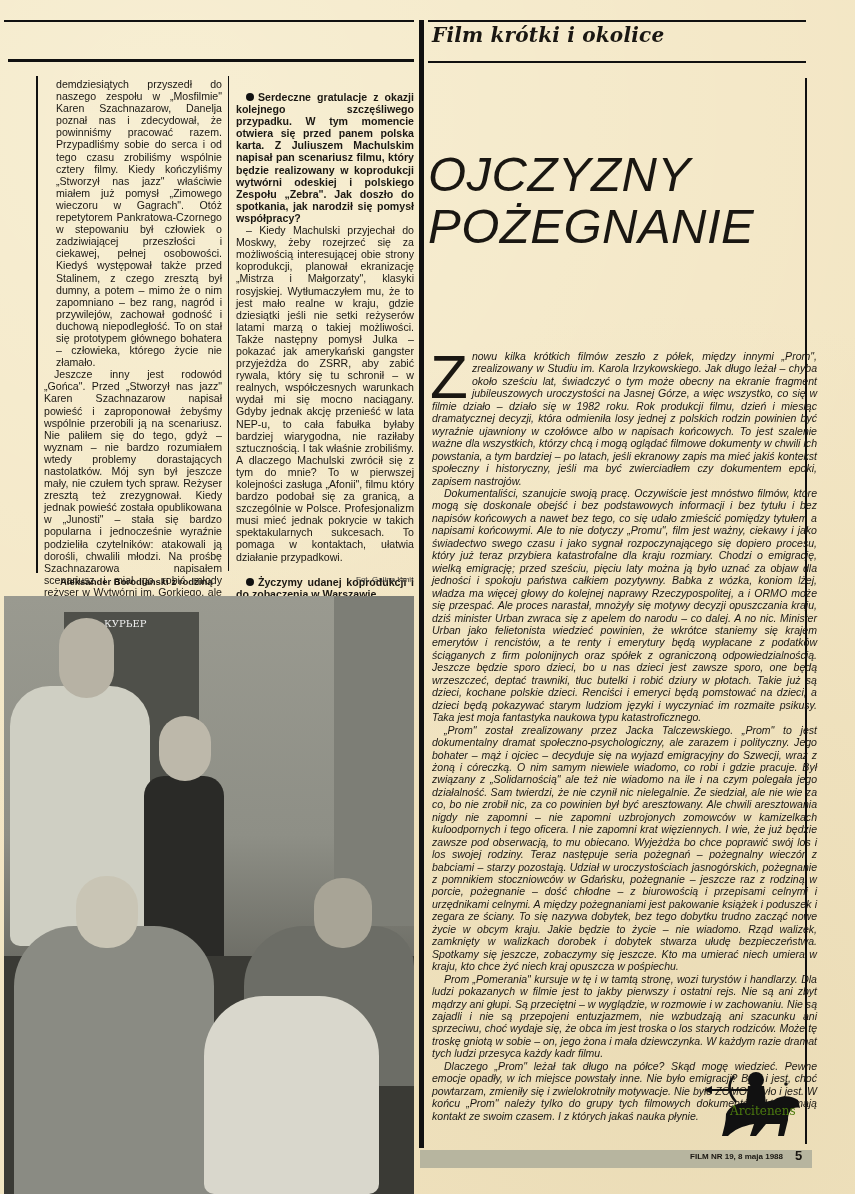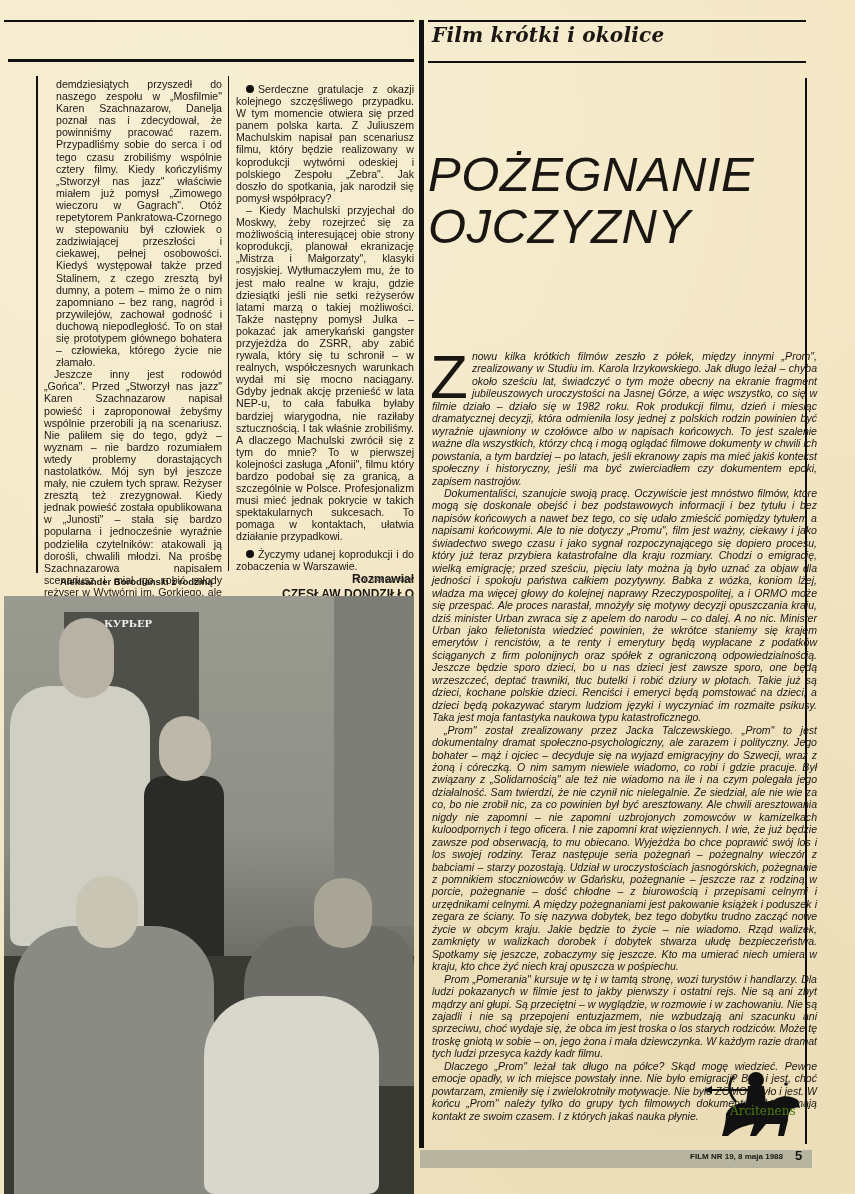--- a/index.html
+++ b/index.html
@@ -17,21 +17,21 @@
   }
   .rule { position: absolute; background: #111; }
 
   
   .left-col-text {
     position: absolute; font-size: 10.6px; line-height: 12.1px;
     text-align: justify; hyphens: manual;
   }
   .left-col-text p { margin: 0; text-indent: 10px; }
   .left-col-text p.noindent { text-indent: 0; margin-left: 12px; }
-  .left-col-text p.q { font-weight: normal; margin-top: 5px; }
+  .left-col-text p.q { font-weight: bold; margin-top: 13px; }
   .bullet { display: inline-block; width: 8px; height: 8px; border-radius: 50%; background: #111; margin-right: 4px; vertical-align: 0; }
   .sign { font-weight: bold; text-align: right; font-size: 12px; line-height: 15px; }
   .photo-credit { position: absolute; font-size: 8px; color: #333; }
   .caption { position: absolute; font-size: 9.5px; font-weight: bold; }
 
   
   .photo {
     position: absolute; left: 4px; top: 596px; width: 410px; height: 598px;
     background: linear-gradient(180deg, #9a9a90 0%, #8e8f86 40%, #5f5f58 70%, #3b3b36 100%);
     overflow: hidden;
@@ -101,38 +101,38 @@
   <div class="sign">Rozmawiał</div>
   <div class="sign">CZESŁAW DONDZIŁŁO</div>
 </div>
 
 <div class="photo-credit" style="left:356px;top:575px;">Fot. Galina Kmit</div>
 <div class="caption" style="left:60px;top:576px;">Aleksander Borodianski z rodziną</div>
 
 <div class="photo">
   <div class="shape" style="left:330px;top:0;width:80px;height:330px;background:#7d7e76;"></div>
   <div class="shape" style="left:60px;top:16px;width:135px;height:170px;background:#4f504a;">
-    <div style="position:absolute;left:40px;top:6px;color:#eee;font-family:'DejaVu Serif',serif;font-size:10px;font-weight:bold;">КУРЬЕР</div>
+    <div style="position:absolute;left:40px;top:6px;color:#eee;font-family:'DejaVu Serif',serif;font-size:10px;font-weight:normal;">КУРЬЕР</div>
   </div>
   <div class="shape" style="left:6px;top:90px;width:140px;height:260px;background:#cfcfc3;border-radius:40px 40px 10px 10px;"></div>
   <div class="shape" style="left:55px;top:22px;width:55px;height:80px;background:#b7b2a4;border-radius:30px;"></div>
   <div class="shape" style="left:140px;top:180px;width:80px;height:200px;background:#2a2a27;border-radius:20px 20px 0 0;"></div>
   <div class="shape" style="left:155px;top:120px;width:52px;height:65px;background:#bdb8aa;border-radius:26px;"></div>
   <div class="shape" style="left:0;top:360px;width:410px;height:240px;background:#3a3a35;"></div>
   <div class="shape" style="left:10px;top:330px;width:200px;height:268px;background:#8a8b83;border-radius:60px 60px 0 0;"></div>
   <div class="shape" style="left:72px;top:280px;width:62px;height:72px;background:#c9c5b5;border-radius:30px;"></div>
   <div class="shape" style="left:240px;top:330px;width:170px;height:160px;background:#6c6d66;border-radius:60px 40px 0 0;"></div>
   <div class="shape" style="left:310px;top:282px;width:58px;height:70px;background:#a8a496;border-radius:28px;"></div>
   <div class="shape" style="left:200px;top:400px;width:175px;height:198px;background:#d9d7cc;border-radius:60px 60px 10px 10px;"></div>
 </div>
 
 <div class="section-title">Film krótki i okolice</div>
 <div class="headline">
+  <div>OJCZYZNY</div>
   <div>POŻEGNANIE</div>
-  <div>OJCZYZNY</div>
 </div>
 
 <div class="article">
   <p class="first"><span class="dropcap">Z</span><span>nowu kilka krótkich filmów zeszło z półek, między innymi „Prom", zrealizowany w Studiu im. Karola Irzykowskiego. Jak długo leżał – chyba około sześciu lat, świadczyć o tym może obecny na ekranie fragment jubileuszowych uroczystości na Jasnej Górze, a więc wszystko, co się w filmie działo – działo się w 1982 roku. Rok produkcji filmu, dzień i miesiąc dramatycznej decyzji, która odmieniła losy jednej z polskich rodzin powinien być wyraźnie ujawniony w czołówce albo w napisach końcowych. To jest szalenie ważne dla wszystkich, którzy chcą i mogą oglądać filmowe dokumenty w chwili ich powstania, a tym bardziej – po latach, jeśli ekranowy zapis ma mieć jakiś kontekst społeczny i historyczny, jeśli ma być zwierciadłem czy dokumentem epoki, zapisem nastrojów.</span></p>
   <p>Dokumentaliści, szanujcie swoją pracę. Oczywiście jest mnóstwo filmów, które mogą się doskonale obejść i bez podstawowych informacji i bez tytułu i bez napisów końcowych a nawet bez tego, co się udało zmieścić pomiędzy tytułem a napisami końcowymi. Ale to nie dotyczy „Promu", film jest ważny, ciekawy i jako świadectwo swego czasu i jako sygnał rozpoczynającego się dopiero procesu, który już teraz przybiera katastrofalne dla kraju rozmiary. Chodzi o emigrację, wielką emigrację; przed sześciu, pięciu laty można ją było uznać za objaw dla jedności i spokoju państwa całkiem pozytywny. Babka z wózka, koniom lżej, władza ma więcej głowy do kolejnej naprawy Rzeczypospolitej, a i ORMO może się przespać. Ale proces narastał, mnożyły się motywy decyzji opuszczania kraju, dziś minister Urban zwraca się z apelem do narodu – co dalej. A no nic. Minister Urban jako felietonista wiedzieć powinien, że wkrótce staniemy się krajem emerytów i rencistów, a te renty i emerytury będą wypłacane z podatków ściąganych z firm polonijnych oraz spółek z ograniczoną odpowiedzialnością. Jeszcze będzie sporo dzieci, bo u nas dzieci jest zawsze sporo, one będą wrzeszczeć, deptać trawniki, tłuc butelki i robić dziury w płotach. Takie już są dzieci, kochane polskie dzieci. Renciści i emeryci będą pomstować na dzieci, a dzieci będą pokazywać starym ludziom języki i wyczyniać im rozmaite psikusy. Taka jest moja fantastyka naukowa typu katastroficznego.</p>
   <p>„Prom" został zrealizowany przez Jacka Talczewskiego. „Prom" to jest dokumentalny dramat społeczno-psychologiczny, ale zarazem i polityczny. Jego bohater – mąż i ojciec – decyduje się na wyjazd emigracyjny do Szwecji, wraz z żoną i córeczką. O nim samym niewiele wiadomo, co robi i gdzie pracuje. Był związany z „Solidarnością" ale też nie wiadomo na ile i na czym polegała jego działalność. Sam twierdzi, że nie czynił nic nielegalnie. Że siedział, ale nie wie za co, bo nie zrobił nic, za co powinien był być aresztowany. Ale chwili aresztowania nigdy nie zapomni – nie zapomni uzbrojonych zomowców w kamizelkach kuloodpornych i tego oficera. I nie zapomni krat więziennych. I wie, że już będzie zawsze pod obserwacją, to mu obiecano. Wyjeżdża bo chce poprawić swój los i los swojej rodziny. Teraz następuje seria pożegnań – pożegnalny wieczór z babciami – starzy pozostają. Udział w uroczystościach jasnogórskich, pożegnanie z pomnikiem stoczniowców w Gdańsku, pożegnanie – jeszcze raz z rodziną w porcie, pożegnanie – dość chłodne – z biurowością i przepisami celnymi i urzędnikami celnymi. A między pożegnaniami jest pakowanie książek i poduszek i zegara ze ściany. To się nazywa dobytek, bez tego dobytku trudno zacząć nowe życie w obcym kraju. Jakie będzie to życie – nie wiadomo. Rząd walizek, zamknięty w walizkach dorobek i dobytek stwarza ułudę bezpieczeństwa. Spotkamy się jeszcze, zobaczymy się jeszcze. Kto ma umierać niech umiera w kraju, kto chce żyć niech kraj opuszcza w pośpiechu.</p>
   <p>Prom „Pomerania" kursuje w tę i w tamtą stronę, wozi turystów i handlarzy. Dla ludzi pokazanych w filmie jest to jakby pierwszy i ostatni rejs. Nie są ani zbyt mądrzy ani głupi. Są przeciętni – w wyglądzie, w rozmowie i w zachowaniu. Nie są zajadli i nie są przepojeni entuzjazmem, nie wzbudzają ani szacunku ani sprzeciwu, choć wydaje się, że obca im jest troska o los starych rodziców. Może tę troskę gniotą w sobie – on, jego żona i mała dziewczynka. W każdym razie dramat tych ludzi przesyca każdy kadr filmu.</p>
   <p>Dlaczego „Prom" leżał tak długo na półce? Skąd mogę wiedzieć. Pewne emocje opadły, w ich miejsce powstały inne. Nie było emigracji? Była i jest, choć powtarzam, zmieniły się i zwielokrotniły motywacje. Nie było ZOMO? Było i jest. W końcu „Prom" należy tylko do grupy tych filmowych dokumentów, które mają kontakt ze swoim czasem. I z których jakaś nauka płynie.</p>
 </div>
 

